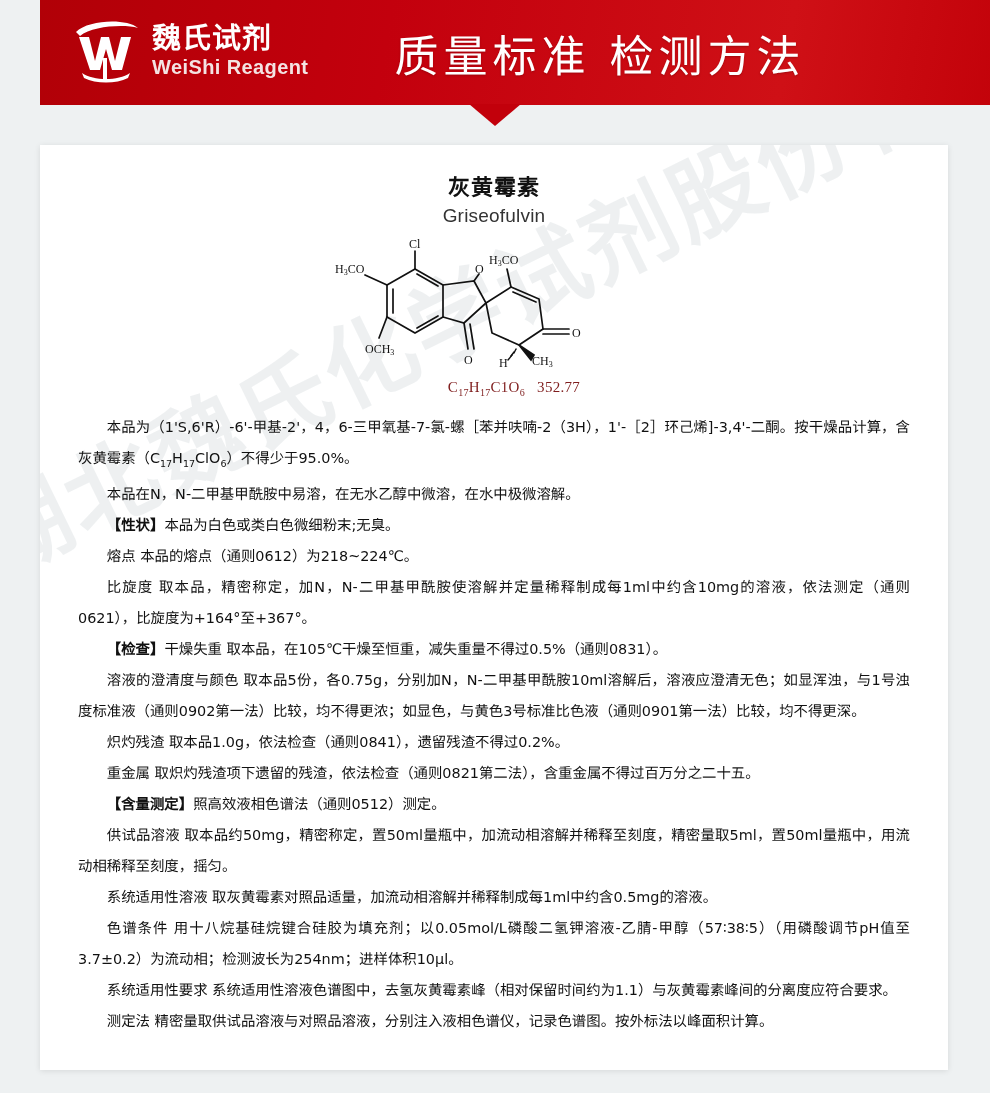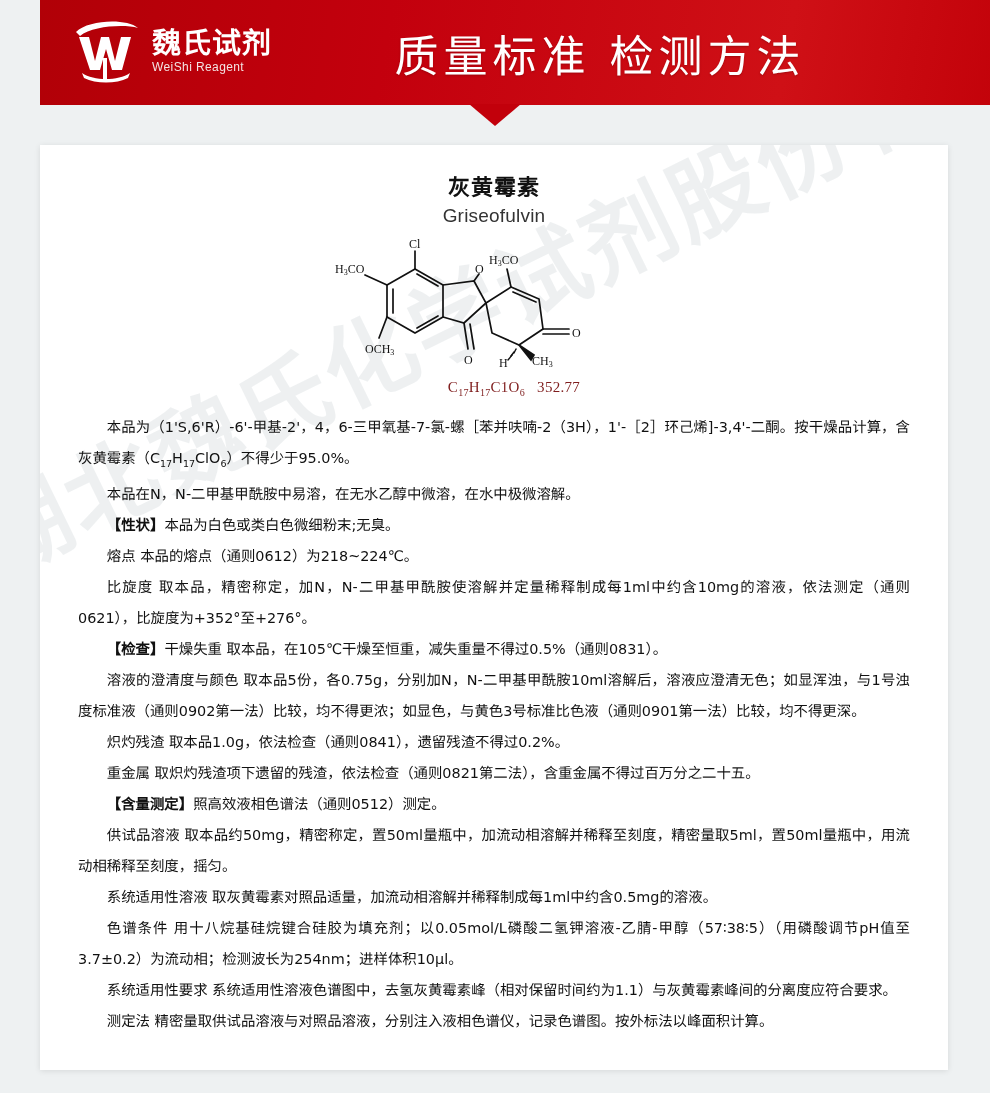--- a/index.html
+++ b/index.html
@@ -37,21 +37,21 @@
   }
   .logo-mark svg { display:block; }
 
   .logo-text { display:flex; flex-direction:column; justify-content:center; }
   .logo-cn {
     color:#ffffff; font-size:29px; font-weight:bold;
     letter-spacing:1px; line-height:1.05;
     font-family:"DejaVu Sans","Liberation Sans",sans-serif;
   }
   .logo-en {
-    color:#f4e3e3; font-size:12px; font-weight:normal;
+    color:#f4e3e3; font-size:20px; font-weight:bold;
     letter-spacing:0.4px; line-height:1.2; margin-top:2px;
     font-family:"Liberation Sans",sans-serif;
   }
 
   .header-title {
     position:absolute; left:0; top:0; width:990px; height:105px;
     display:flex; align-items:center; justify-content:center;
     pointer-events:none;
   }
   .header-title span {
@@ -229,21 +229,21 @@
 
       <div class="formula">
         <span>C<sub>17</sub>H<sub>17</sub>C1O<sub>6</sub></span><span class="mw">352.77</span>
       </div>
 
       <div class="body-text" id="body-text">
           <p>本品为（1'S,6'R）-6'-甲基-2'，4，6-三甲氧基-7-氯-螺［苯并呋喃-2（3H），1'-［2］环己烯]-3,4'-二酮。按干燥品计算，含灰黄霉素（C<sub>17</sub>H<sub>17</sub>ClO<sub>6</sub>）不得少于95.0%。</p>
           <p>本品在N，N-二甲基甲酰胺中易溶，在无水乙醇中微溶，在水中极微溶解。</p>
           <p><b>【性状】</b>本品为白色或类白色微细粉末;无臭。</p>
           <p>熔点 本品的熔点（通则0612）为218~224℃。</p>
-          <p>比旋度 取本品，精密称定，加N，N-二甲基甲酰胺使溶解并定量稀释制成每1ml中约含10mg的溶液，依法测定（通则0621），比旋度为+352°至+276°。</p>
+          <p>比旋度 取本品，精密称定，加N，N-二甲基甲酰胺使溶解并定量稀释制成每1ml中约含10mg的溶液，依法测定（通则0621），比旋度为+164°至+367°。</p>
           <p><b>【检查】</b>干燥失重 取本品，在105℃干燥至恒重，减失重量不得过0.5%（通则0831）。</p>
           <p>溶液的澄清度与颜色 取本品5份，各0.75g，分别加N，N-二甲基甲酰胺10ml溶解后，溶液应澄清无色；如显浑浊，与1号浊度标准液（通则0902第一法）比较，均不得更浓；如显色，与黄色3号标准比色液（通则0901第一法）比较，均不得更深。</p>
           <p>炽灼残渣 取本品1.0g，依法检查（通则0841），遗留残渣不得过0.2%。</p>
           <p>重金属 取炽灼残渣项下遗留的残渣，依法检查（通则0821第二法），含重金属不得过百万分之二十五。</p>
           <p><b>【含量测定】</b>照高效液相色谱法（通则0512）测定。</p>
           <p>供试品溶液 取本品约50mg，精密称定，置50ml量瓶中，加流动相溶解并稀释至刻度，精密量取5ml，置50ml量瓶中，用流动相稀释至刻度，摇匀。</p>
           <p>系统适用性溶液 取灰黄霉素对照品适量，加流动相溶解并稀释制成每1ml中约含0.5mg的溶液。</p>
           <p>色谱条件 用十八烷基硅烷键合硅胶为填充剂；以0.05mol/L磷酸二氢钾溶液-乙腈-甲醇（57∶38∶5）（用磷酸调节pH值至3.7±0.2）为流动相；检测波长为254nm；进样体积10μl。</p>
           <p>系统适用性要求 系统适用性溶液色谱图中，去氢灰黄霉素峰（相对保留时间约为1.1）与灰黄霉素峰间的分离度应符合要求。</p>
           <p>测定法 精密量取供试品溶液与对照品溶液，分别注入液相色谱仪，记录色谱图。按外标法以峰面积计算。</p>

